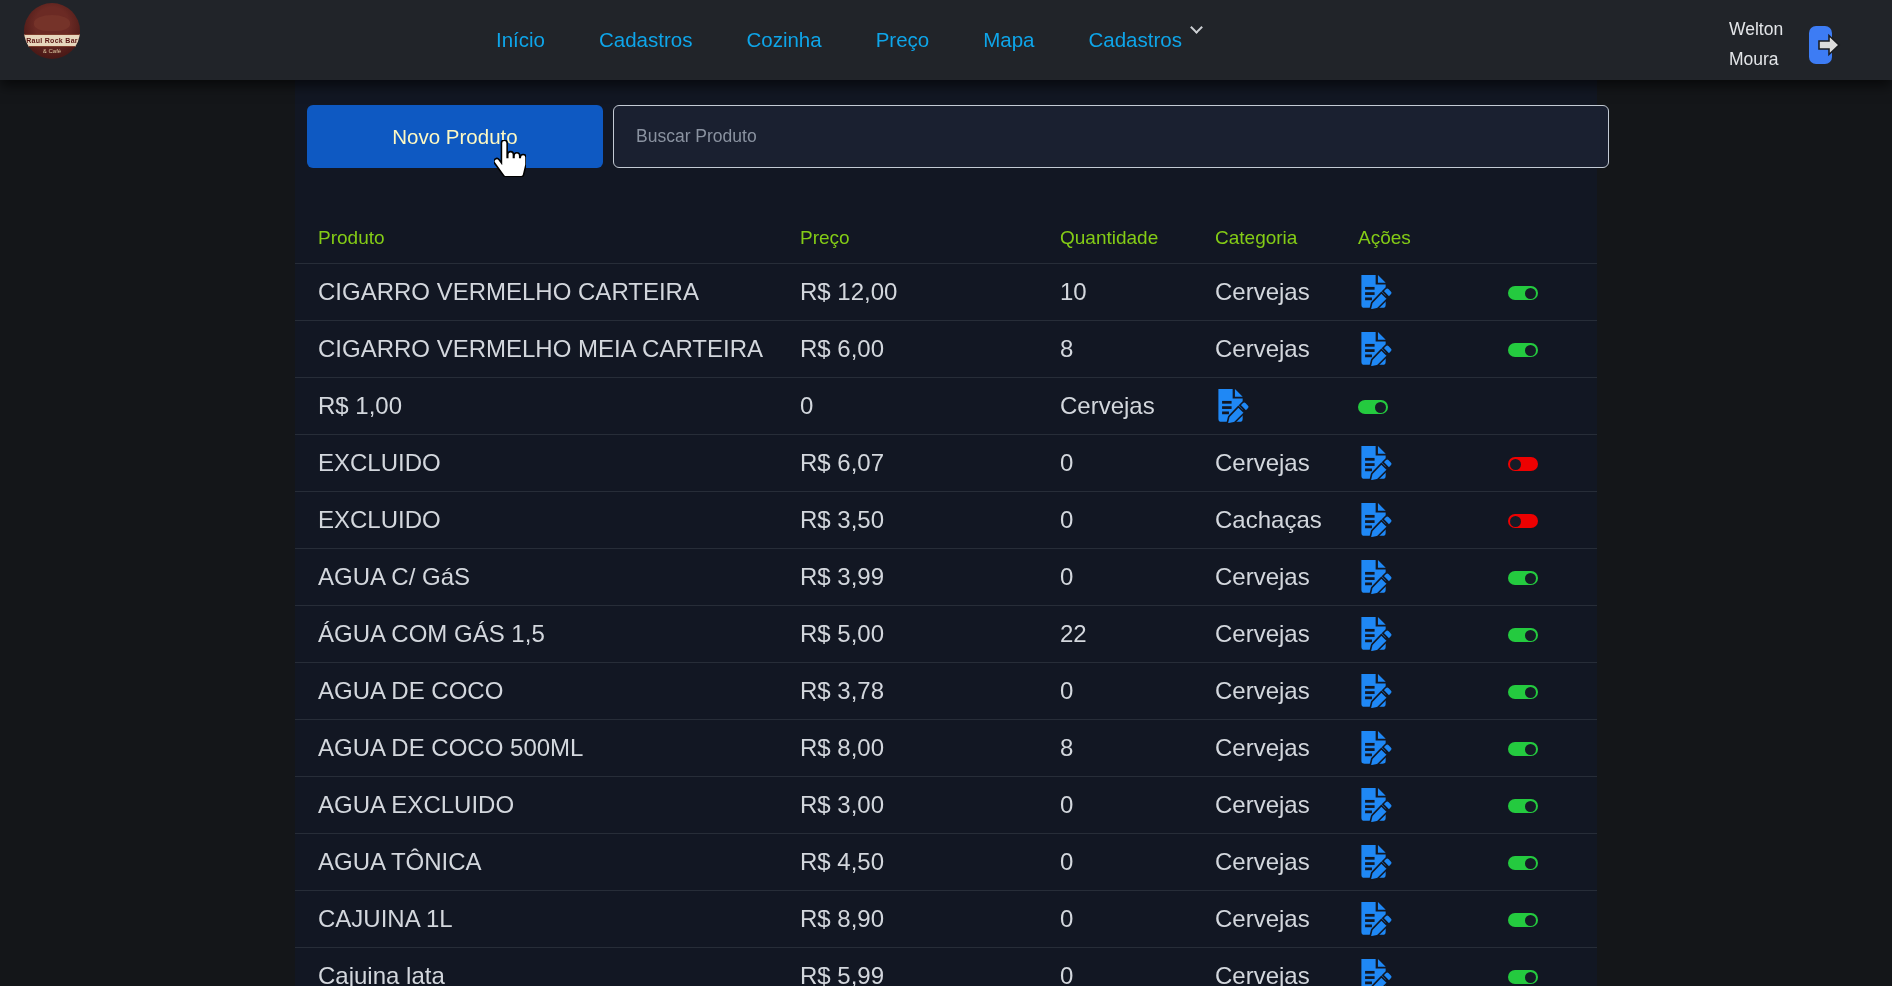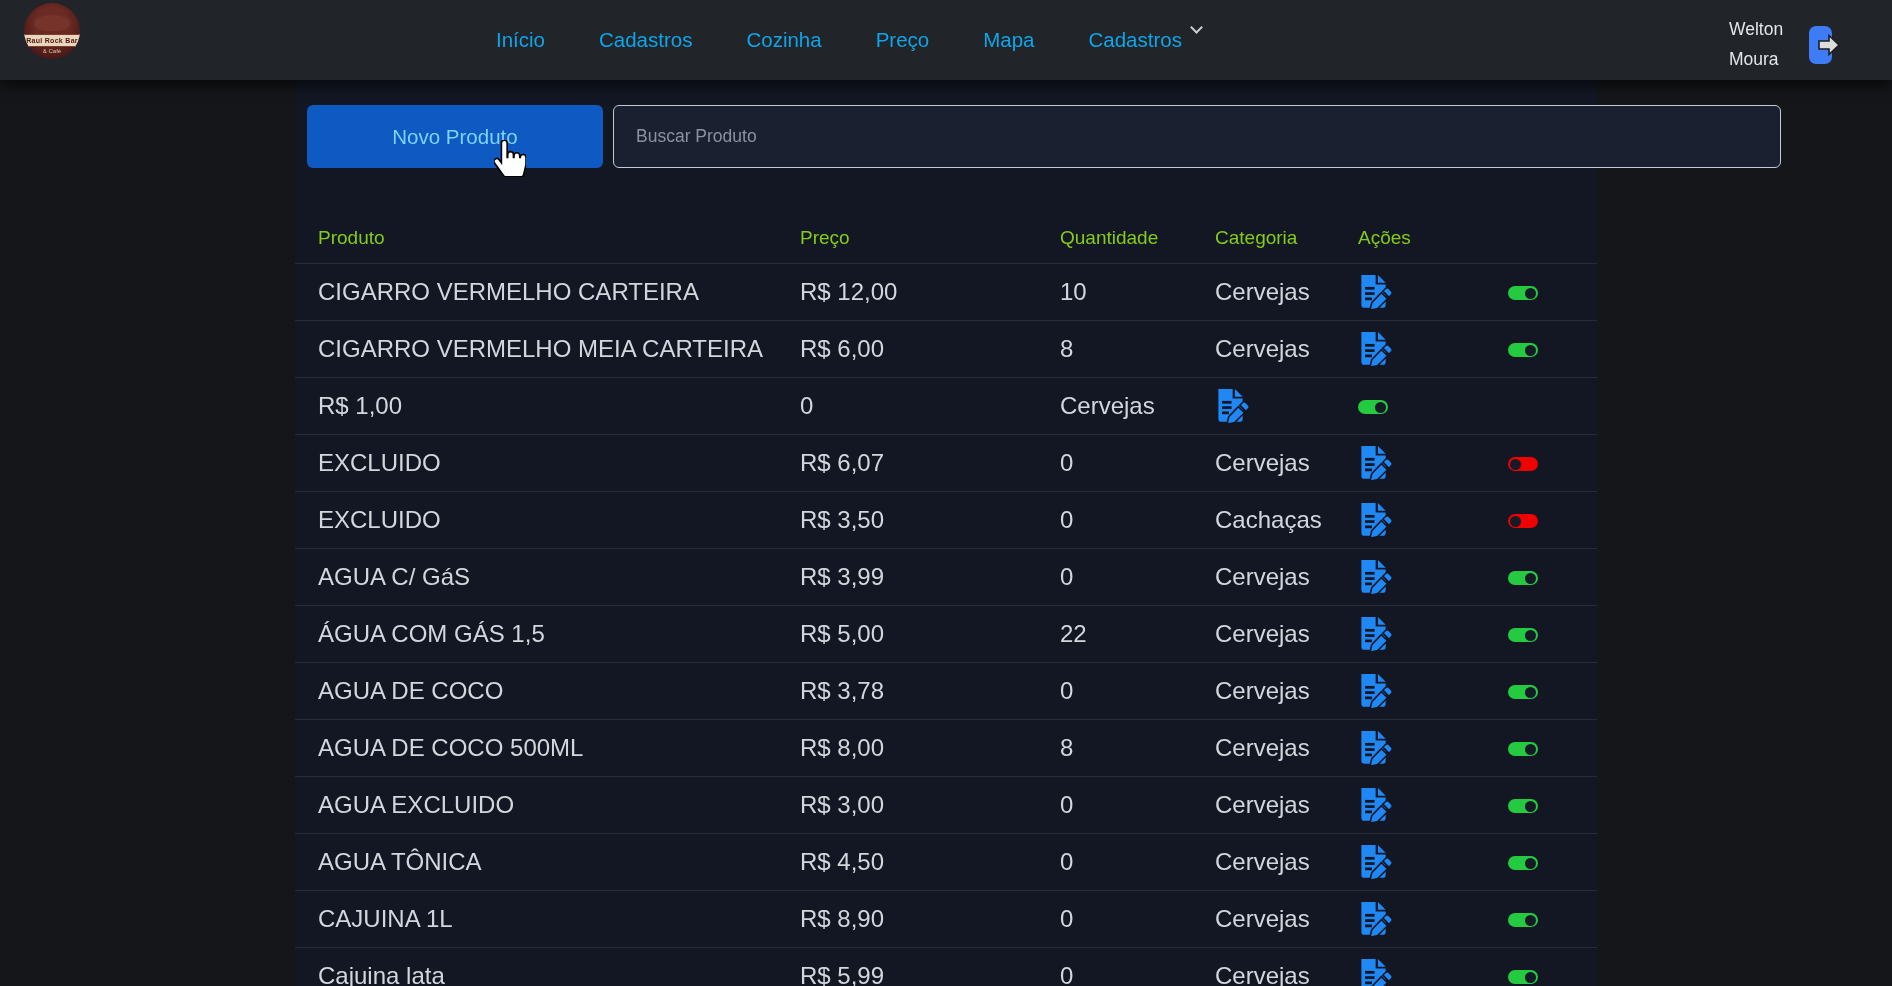--- a/index.html
+++ b/index.html
@@ -31,23 +31,23 @@
   .user-name { position:absolute; left:1729px; top:14px; color:#e3e5e8;
     font-size:17.5px; line-height:30px; }
   .logout-btn { position:absolute; left:1806px; top:24px; width:36px; height:42px;
     background:none; border:none; cursor:pointer; }
 
   
   .content { position:absolute; left:295px; top:80px; width:1302px; height:906px;
     background:#121723; }
 
   .btn-new { position:absolute; left:12px; top:25px; width:296px; height:63px;
-    background:#0e59c2; border:none; border-radius:6px; color:#7dd3fc;
+    background:#0e59c2; border:none; border-radius:6px; color:#fef9c3;
     font-size:20.5px; font-family:inherit; cursor:pointer; }
-  .search { position:absolute; left:318px; top:25px; width:1168px; height:63px;
+  .search { position:absolute; left:318px; top:25px; width:996px; height:63px;
     background:#1a2030; border:1px solid #c3cad4; border-radius:6px;
     color:#dfe3ea; font-size:17.5px; padding:0 22px; outline:none; font-family:inherit; }
   .search::placeholder { color:#8a92a0; }
 
   
   .ptable { position:absolute; left:0; top:132px; width:1302px; }
   .thead,.trow { display:grid;
     grid-template-columns:482px 260px 155px 143px 150px 1fr;
     align-items:center; padding-left:23px; border-bottom:1px solid #272d38; }
   .thead { height:52px; color:#84cc16; font-size:19px; }

